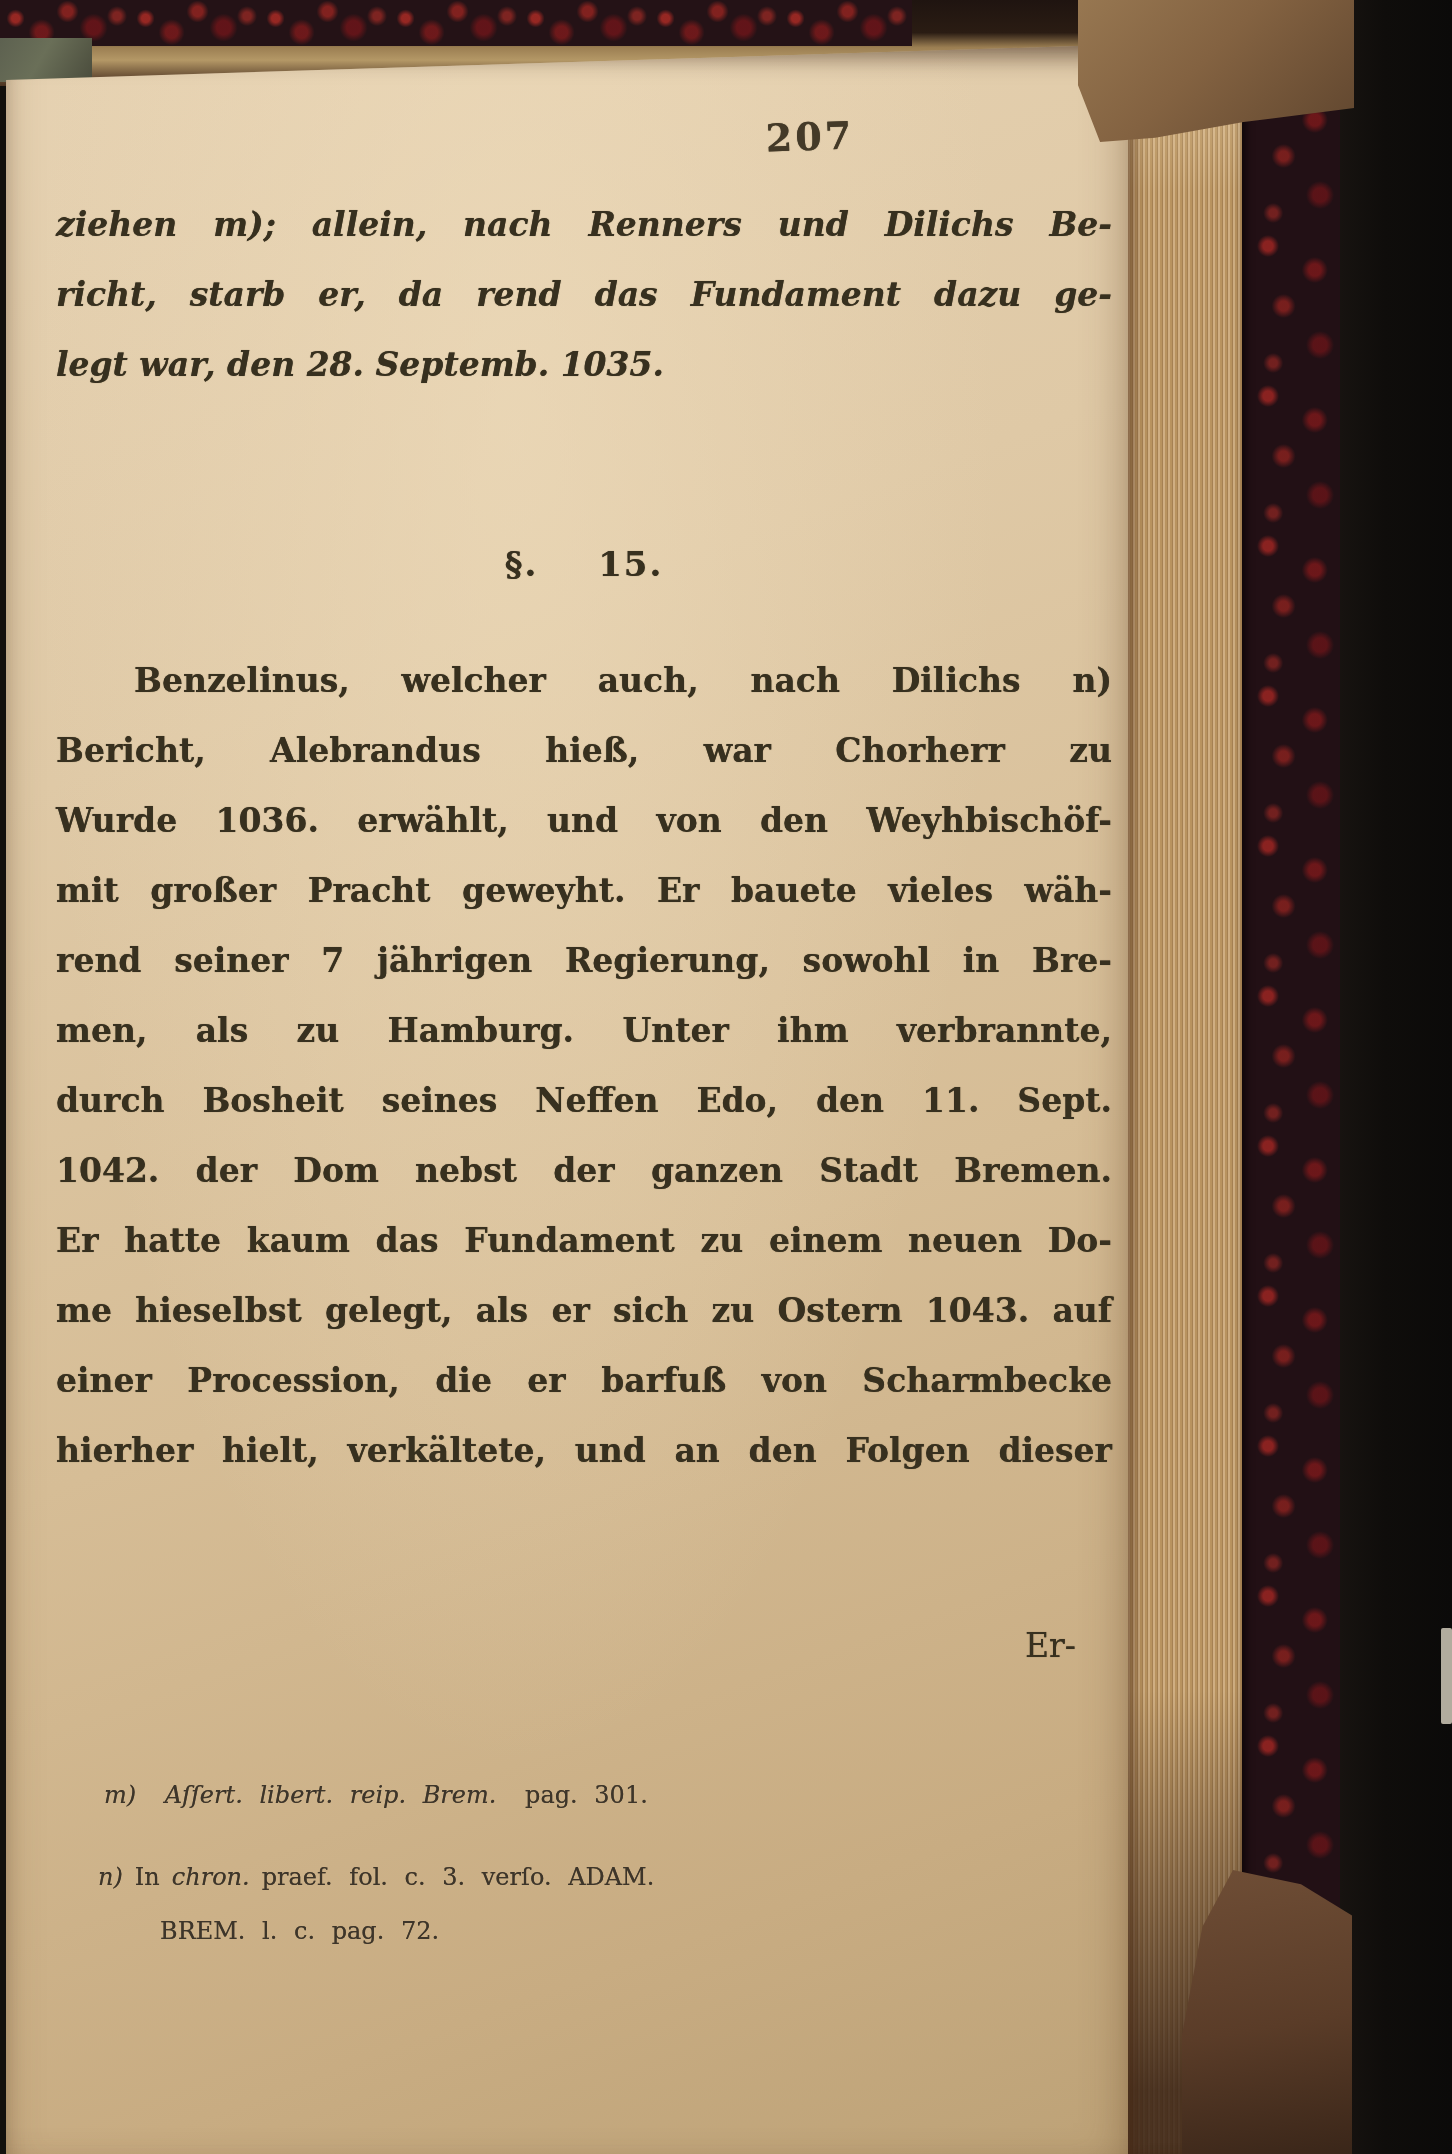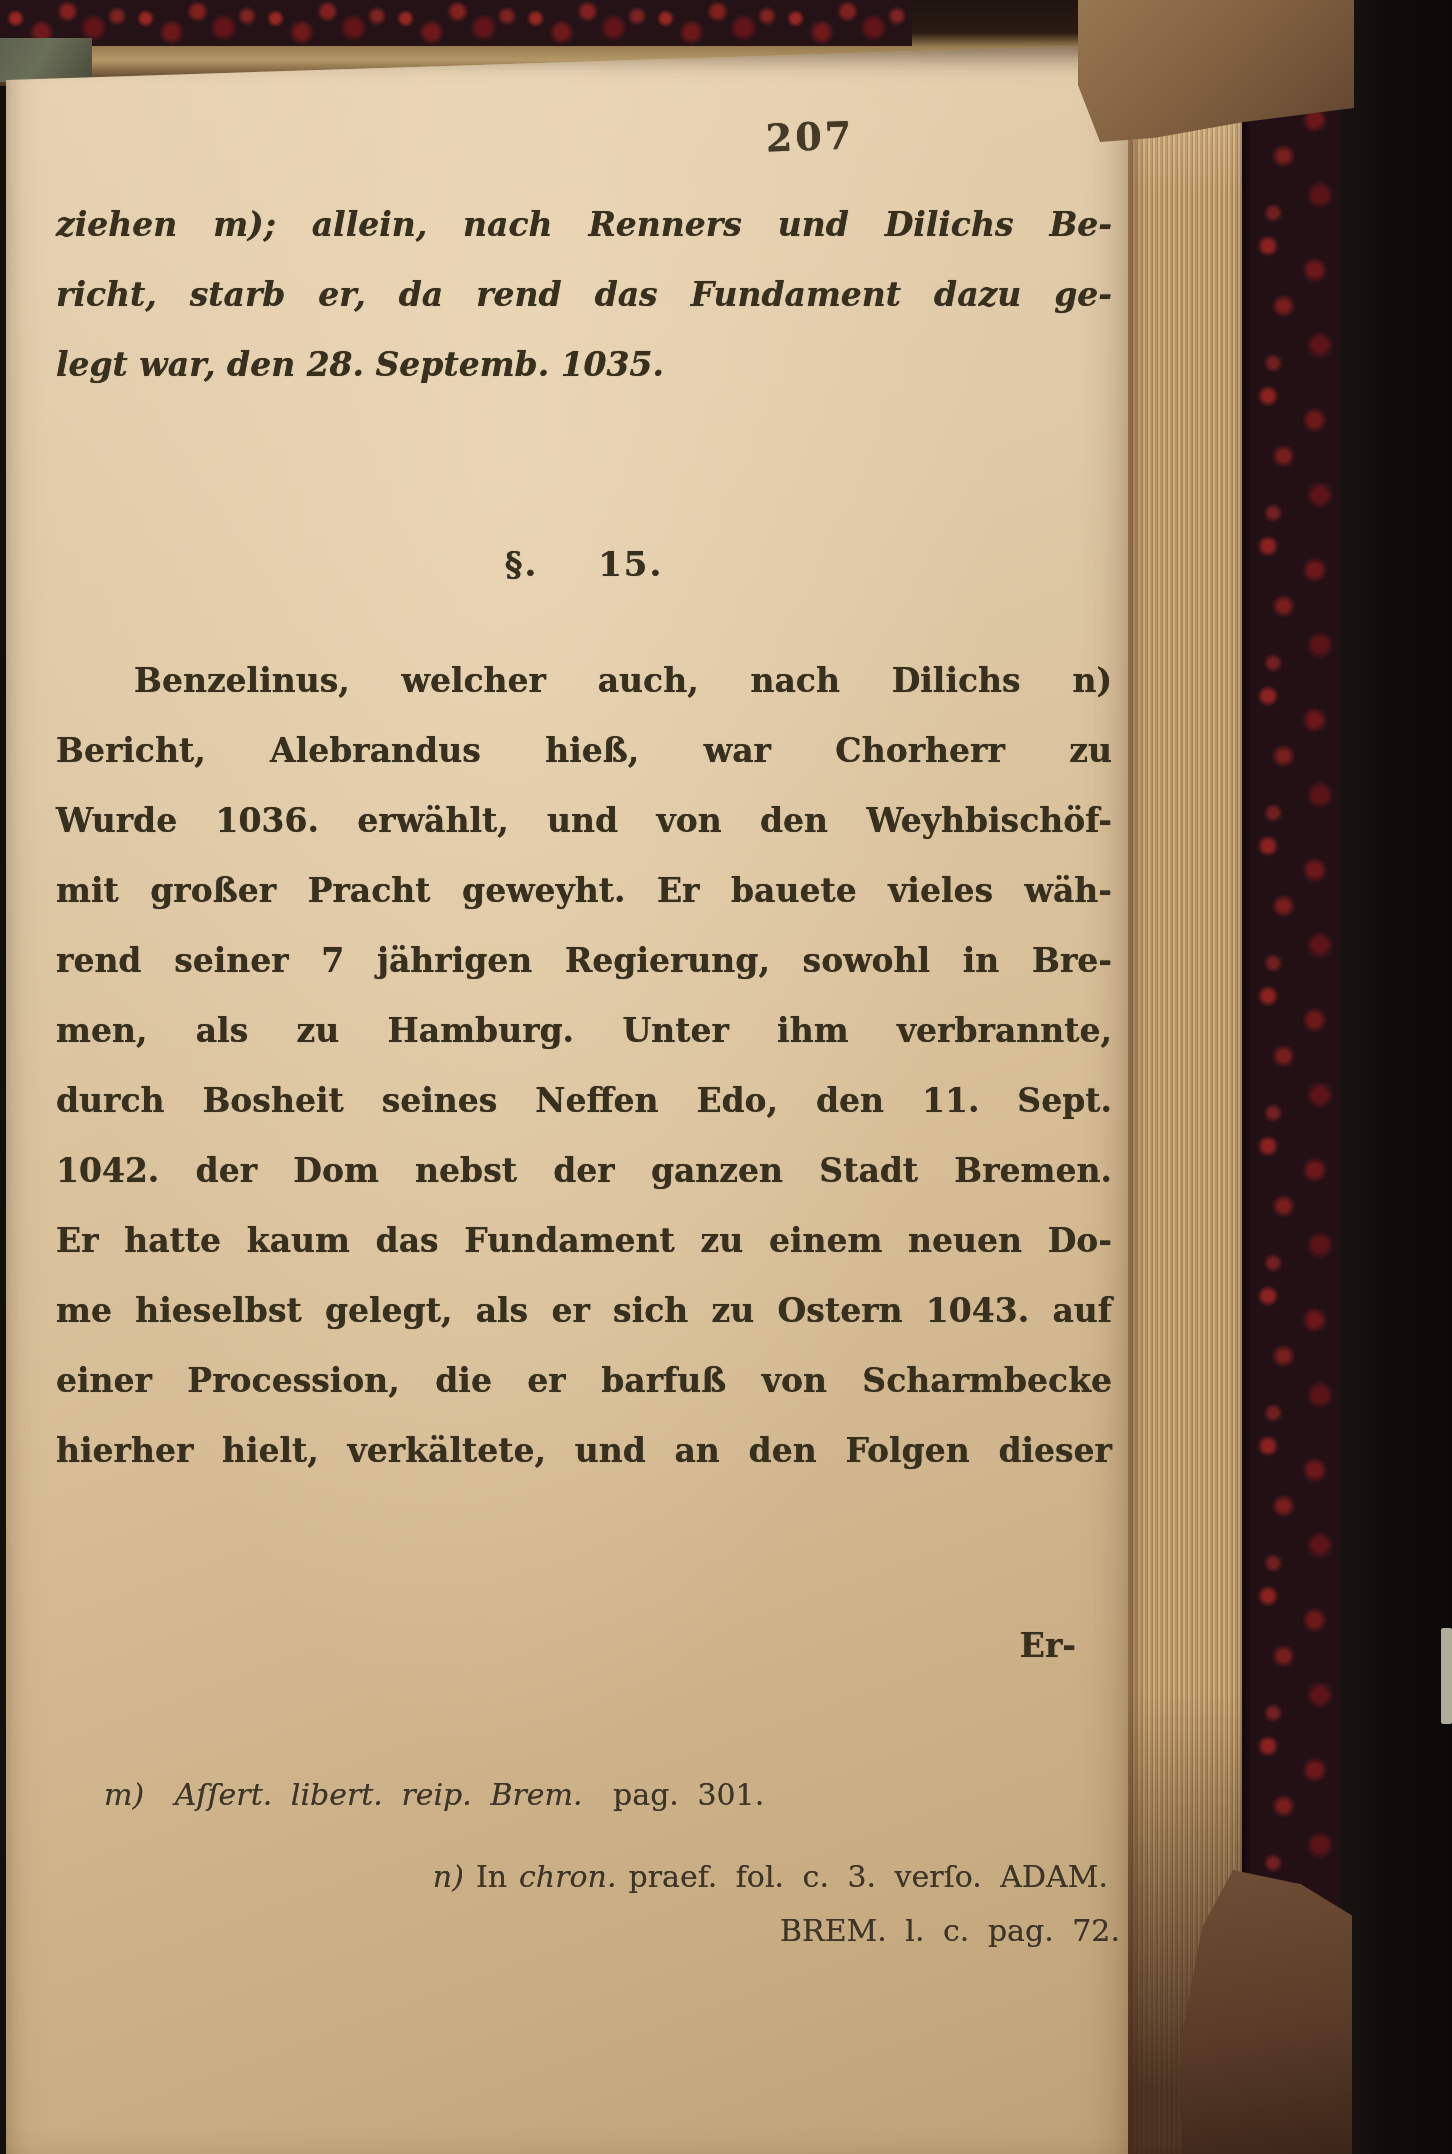--- a/index.html
+++ b/index.html
@@ -66,24 +66,24 @@
   .text-col{position:absolute;left:50px;width:1056px;}
   .line{font-size:33px;font-weight:bold;line-height:70px;white-space:nowrap;
     text-align:justify;text-align-last:justify;}
   .line.last-short{text-align-last:left;}
   .line.first-indent{text-indent:78px;}
   .intro{top:146px;font-style:italic;}
   .heading{position:absolute;left:50px;top:500px;width:1056px;text-align:center;
     font-size:34px;font-weight:bold;word-spacing:46px;letter-spacing:2px;}
   .bodytext{top:602px;}
   .catchword{position:absolute;left:900px;top:1582px;width:170px;text-align:right;
-    font-size:33px;font-weight:bold;}
+    font-size:33px;font-weight:normal;}
 
-  .footnote{position:absolute;font-size:30px;line-height:54px;color:#3d352a;
-    text-shadow:0 0 .5px rgba(60,50,35,.7);word-spacing:9px;white-space:nowrap;text-align:right;}
+  .footnote{position:absolute;font-size:24px;line-height:54px;color:#3d352a;
+    text-shadow:0 0 .5px rgba(60,50,35,.7);word-spacing:9px;white-space:nowrap;}
   .fn-m{left:98px;top:1724px;}
   .fn-n{left:92px;top:1806px;width:960px;white-space:normal;
     padding-left:62px;text-indent:-62px;}
   .fn-part{margin-right:12px;}
   .italic{font-style:italic;}
 </style>
 </head>
 <body>
 
 <div class="scene">

